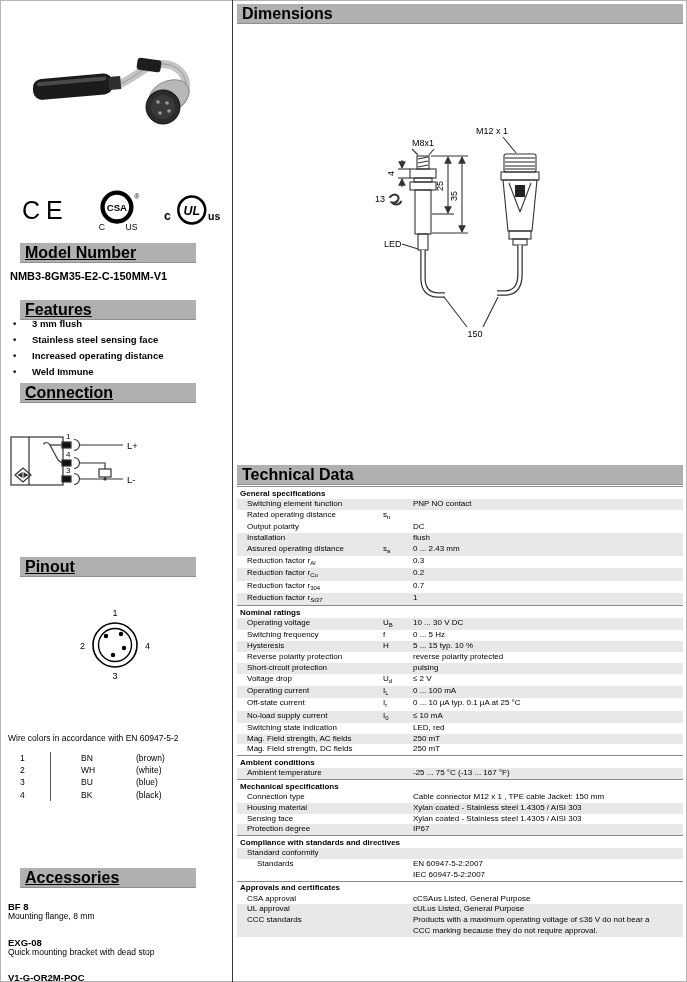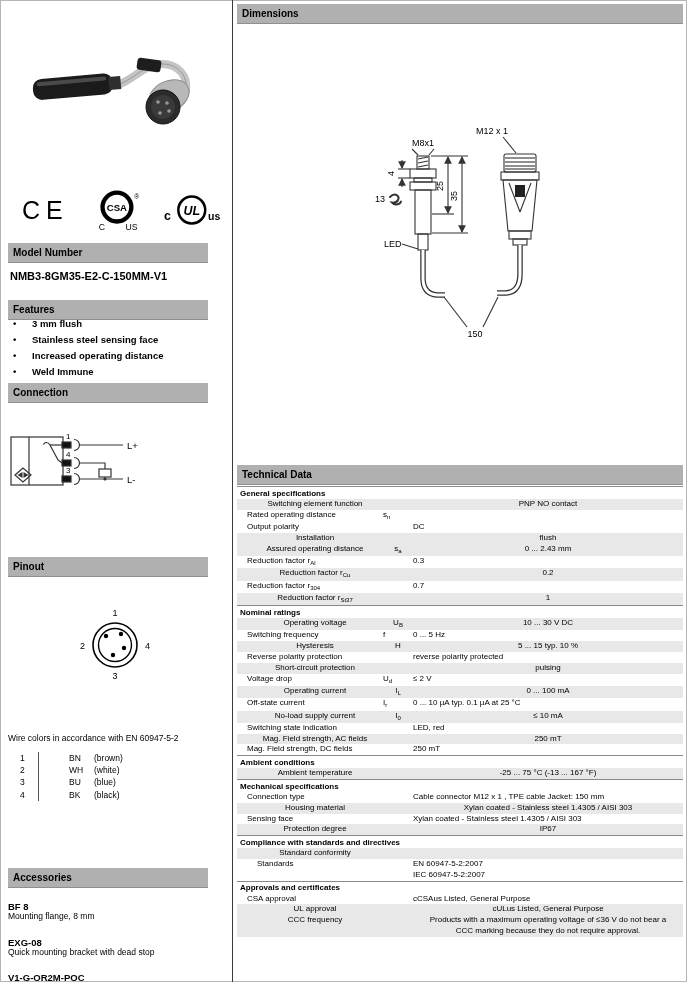--- a/index.html
+++ b/index.html
@@ -4,51 +4,51 @@
 <style>
   html,body{margin:0;padding:0;}
   body{
     width:687px;height:982px;position:relative;background:#fff;color:#000;
     font-family:"Liberation Sans",sans-serif;overflow:hidden;
   }
   .frame{position:absolute;inset:0;border:1px solid #b5b5b5;pointer-events:none;}
   .vdivider{position:absolute;left:232px;top:0;width:1px;height:982px;background:#3a3a3a;}
   .bar{
     position:absolute;height:20px;line-height:20px;background:#b0b0b0;
-    font-size:10px;font-weight:bold;padding-left:5px;box-sizing:border-box;
+    font-size:16px;font-weight:bold;padding-left:5px;box-sizing:border-box;
     border-bottom:1px solid #8f8f8f;
   }
-  .bar-left{left:8px;width:200px;}
+  .bar-left{left:20px;width:176px;text-decoration:underline;}
   .bar-right{left:237px;width:446px;}
 
   
   #model-value{position:absolute;left:10px;top:270px;font-size:11px;font-weight:bold;}
   #features-list{position:absolute;left:13px;top:318px;width:212px;}
   .feat{display:flex;margin-bottom:5px;font-size:9.5px;font-weight:bold;line-height:11px;}
   .feat .bullet{width:19px;flex:none;}
   #wire-title{position:absolute;left:8px;top:733px;font-size:8.5px;}
   #wire-rows{position:absolute;left:12px;top:752px;width:200px;font-size:8.5px;}
   .wrow{display:flex;line-height:12.2px;}
   .wpin{width:26px;flex:none;padding-left:8px;box-sizing:border-box;}
-  .wcode{width:56px;flex:none;border-left:1px solid #555;padding-left:30px;box-sizing:border-box;}
+  .wcode{width:86px;flex:none;border-left:1px solid #555;padding-left:30px;box-sizing:border-box;margin-left:12px;}
   .wname{flex:1;}
   #accessories-list{position:absolute;left:8px;top:886px;width:216px;}
   .acc-name{font-size:9.5px;font-weight:bold;margin-top:15px;line-height:11px;}
   .acc-desc{font-size:8.5px;line-height:9.5px;white-space:pre-line;}
   #logos{position:absolute;left:22px;top:186px;width:200px;height:48px;display:flex;align-items:center;}
   #ce-logo{font-size:25px;font-weight:400;letter-spacing:6px;margin-right:22px;}
 
   
   #tech-table{position:absolute;left:237px;top:486px;width:446px;}
   .t-title{font-size:8px;font-weight:bold;border-top:1px solid #8a8a8a;
     padding:1.5px 0 1px 3px;line-height:9.5px;}
   .t-title.gap{margin-top:0;}
   .t-row{display:grid;grid-template-columns:146px 30px 1fr;font-size:8px;
     line-height:10.8px;min-height:10.8px;}
-  .t-row.shaded{background:#e8e8e8;text-align:center;}
+  .t-row.shaded{background:#e8e8e8;}
   .t-label{padding-left:10px;}
   .t-label.indent{padding-left:20px;}
   .t-val{white-space:pre-line;}
   .sub{font-size:6px;vertical-align:-1.5px;}
   svg{display:block;}
   svg text{font-family:"Liberation Sans",sans-serif;}
 </style>
 </head>
 <body>
 
@@ -424,18 +424,18 @@
       <span class="t-label">CSA approval</span>
       <span class="t-sym"></span>
       <span class="t-val">cCSAus Listed, General Purpose</span>
     </div>
     <div class="t-row shaded">
       <span class="t-label">UL approval</span>
       <span class="t-sym"></span>
       <span class="t-val">cULus Listed, General Purpose</span>
     </div>
     <div class="t-row shaded">
-      <span class="t-label">CCC frequency</span>
+      <span class="t-label">CCC standards</span>
       <span class="t-sym"></span>
       <span class="t-val">Products with a maximum operating voltage of ≤36 V do not bear a
 CCC marking because they do not require approval.</span>
     </div>
   </div>
 
 </body></html>

